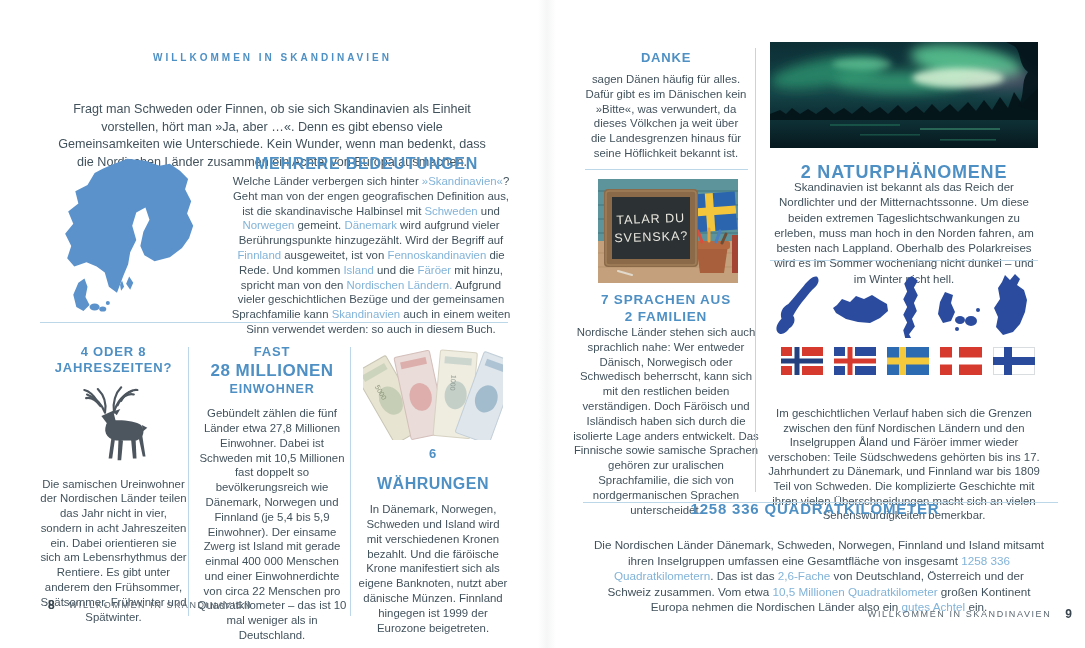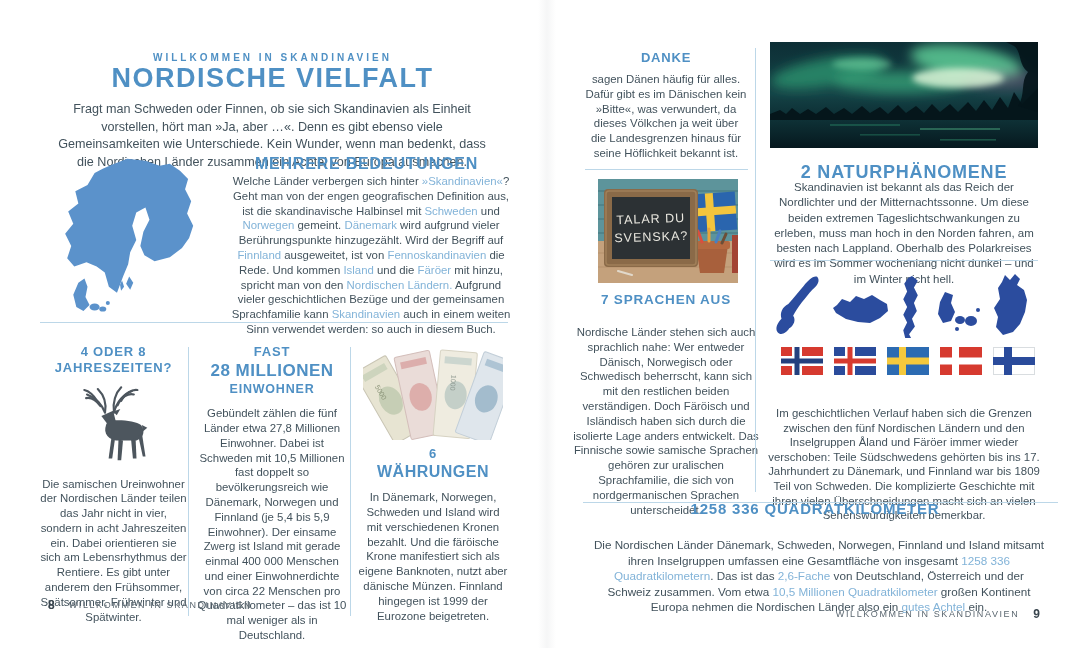--- a/index.html
+++ b/index.html
@@ -1,20 +1,20 @@
 <!DOCTYPE html>
 <html><head>
 <meta charset="utf-8">
 <style>
   html,body{margin:0;padding:0;background:#ffffff;}
   .spread{
     position:relative;width:1085px;height:648px;background:#ffffff;overflow:hidden;
     font-family:"Liberation Sans","DejaVu Sans",sans-serif;color:var(--body-text,#42525c);
   }
-  .page{position:absolute;top:0;height:571px;}
+  .page{position:absolute;top:0;height:571px;padding-left:32px;}
   #page-left{left:0;width:545px;}
   #page-right{left:545px;width:540px;}
   .gutter{position:absolute;left:538px;top:0;width:18px;height:648px;
     background:linear-gradient(to right,rgba(0,0,0,0),rgba(70,80,90,0.05) 50%,rgba(0,0,0,0));}
   .abs{position:absolute;}
   .hl{color:var(--accent-light,#7fb2d7);text-align:right;}
   .kicker{font-size:10px;font-weight:bold;letter-spacing:3px;text-align:center;color:var(--accent,#4f90c4);}
   .big-title{font-size:27px;font-weight:bold;letter-spacing:1.5px;text-align:center;color:var(--accent,#4f90c4);}
   .sec-head{font-weight:bold;letter-spacing:0.8px;text-align:center;color:var(--accent,#4f90c4);line-height:1.25;}
   .body-txt{font-size:11.4px;line-height:14.8px;text-align:center;}
@@ -32,21 +32,20 @@
 </style>
 </head>
 <body>
 
 <div class="spread" style="--accent: #4f90c4; --accent-light: #82b3d8; --body-text: #42525c; --rule: #bcd7e8; --map-blue: #5b92cb; --royal-blue: #2b4c9e; --flag-red: #d63a2f; --flag-blue: #2c6bb2; --flag-yellow: #f5c93c; --icon-gray: #4d565e; --footer-gray: #5b6770;">
 
   <div class="page" id="page-left">
 
     <div class="abs kicker" style="left:40px;top:52px;width:465px;">WILLKOMMEN IN SKANDINAVIEN</div>
 
-    <div class="abs big-title" style="left:40px;top:63px;width:465px;">NORDISCHE VIELFALT</div>
 
     <div class="abs intro-txt" style="left:52px;top:101px;width:440px;">Fragt man Schweden oder Finnen, ob sie sich Skandinavien als Einheit vorstellen, hört man »Ja, aber …«. Denn es gibt ebenso viele Gemeinsamkeiten wie Unterschiede. Kein Wunder, wenn man bedenkt, dass die Nordischen Länder zusammen ein Achtel von Europa ausmachen.</div>
 
     <svg class="abs" style="left:56px;top:156px;" width="188" height="172" viewBox="0 0 185 168">
       <g fill="#5b92cb">
         <path d="M55,8 L70,2 L88,4 L102,9 L112,7 L122,14 L130,22 L127,32 L133,44 L129,56 L135,68 L131,80 L124,90 L112,99 L97,103 L87,97 L83,88 L86,74 L92,62 L88,50 L79,55 L75,68 L79,82 L73,94 L71,106 L66,118 L60,134 L52,128 L48,114 L40,108 L30,104 L18,108 L11,100 L15,88 L9,76 L17,66 L12,54 L22,46 L19,34 L31,28 L38,16 L46,12 Z"></path>
         <path d="M22,124 L28,120 L31,128 L29,138 L33,146 L27,152 L20,148 L17,136 Z"></path>
         <ellipse cx="38" cy="148" rx="5" ry="3.5"></ellipse>
         <ellipse cx="46" cy="150" rx="3.5" ry="2.5"></ellipse>
         <circle cx="51" cy="144" r="2"></circle>
@@ -124,21 +123,21 @@
           <text x="-5" y="-62" font-size="7" fill="#8d988f" transform="rotate(90 -5 -62)">1000</text>
         </g>
         <g transform="translate(108,96) rotate(20)">
           <rect x="-17" y="-86" width="36" height="86" rx="2" fill="#dfe6ec" stroke="#c2ced8" stroke-width="1"></rect>
           <ellipse cx="1" cy="-42" rx="11" ry="14" fill="#93b1c6" opacity="0.8"></ellipse>
           <rect x="-12" y="-80" width="26" height="7" fill="#aec4d4"></rect>
         </g>
       </svg>
       <div class="sec-head col-head" style="margin-top:6px;">
         <div>6</div>
-        <div style="font-size:16px;letter-spacing:0.5px;">WÄHRUNGEN</div>
+        <div style="font-size:16px;letter-spacing:0.5px;margin-top:12px;">WÄHRUNGEN</div>
       </div>
       <div class="body-txt" style="margin-top:8px;">In Dänemark, Norwegen, Schweden und Island wird mit verschiedenen Kronen bezahlt. Und die färöische Krone manifestiert sich als eigene Banknoten, nutzt aber dänische Münzen. Finnland hingegen ist 1999 der Eurozone beigetreten.</div>
     </div>
 
     <div class="abs footer" style="left:48px;top:598px;">
       <span class="pnum">8</span>
       <span class="flabel">WILLKOMMEN IN SKANDINAVIEN</span>
     </div>
   </div>
 
@@ -181,20 +180,21 @@
       <rect x="14" y="18" width="78" height="62" fill="#2c3134"></rect>
       <g fill="#e9e7df" font-family="Liberation Sans, DejaVu Sans, sans-serif" font-size="12.5" text-anchor="middle" transform="rotate(-2 53 48)" letter-spacing="1">
         <text x="53" y="44">TALAR DU</text>
         <text x="53" y="62">SVENSKA?</text>
       </g>
       <line x1="20" y1="92" x2="34" y2="96" stroke="#e9e7df" stroke-width="2" stroke-linecap="round" opacity="0.8"></line>
     </svg>
 
     <div class="abs sec-head col-head" style="left:30px;top:292px;width:182px;font-size:13.5px;">
       <div>7 SPRACHEN AUS</div>
+      <div>2 FAMILIEN</div>
     </div>
     <div class="abs body-txt" style="left:28px;top:325px;width:186px;">Nordische Länder stehen sich auch sprachlich nahe: Wer entweder Dänisch, Norwegisch oder Schwedisch beherrscht, kann sich mit den restlichen beiden verständigen. Doch Färöisch und Isländisch haben sich durch die isolierte Lage anders entwickelt. Das Finnische sowie samische Sprachen gehören zur uralischen Sprachfamilie, die sich von nordgermanischen Sprachen unterscheidet.</div>
 
     <div class="abs vrule" style="left:210px;top:48px;height:444px;"></div>
 
     <svg class="abs photo" style="left:225px;top:42px;" width="268" height="106" viewBox="0 0 268 106">
       <defs>
         <linearGradient id="sky" x1="0" y1="0" x2="0" y2="1">
           <stop offset="0" stop-color="#0d2f36"></stop>
             <stop offset="0.65" stop-color="#144246"></stop>

